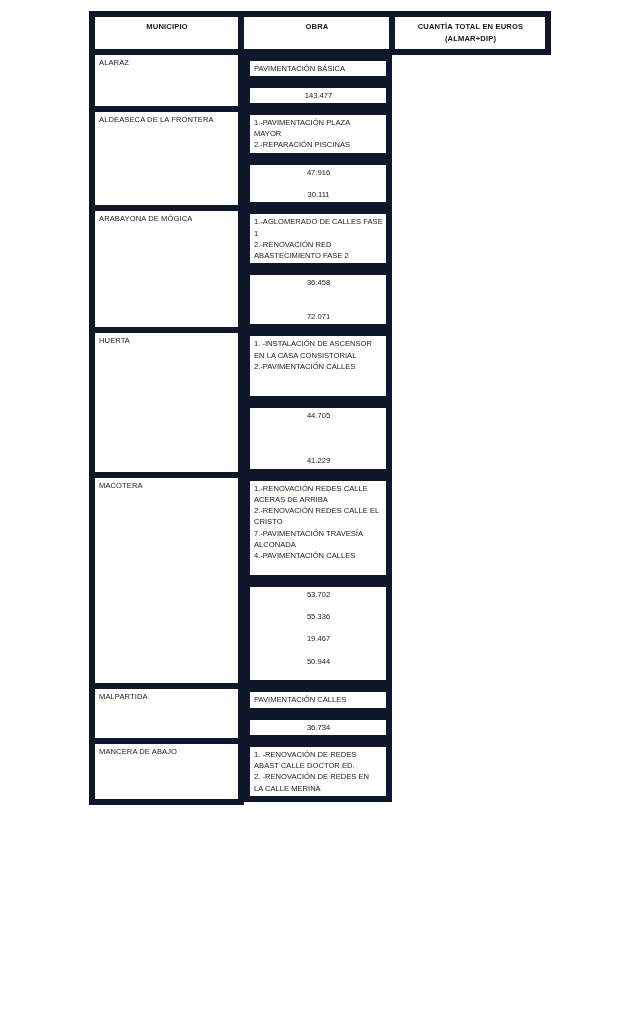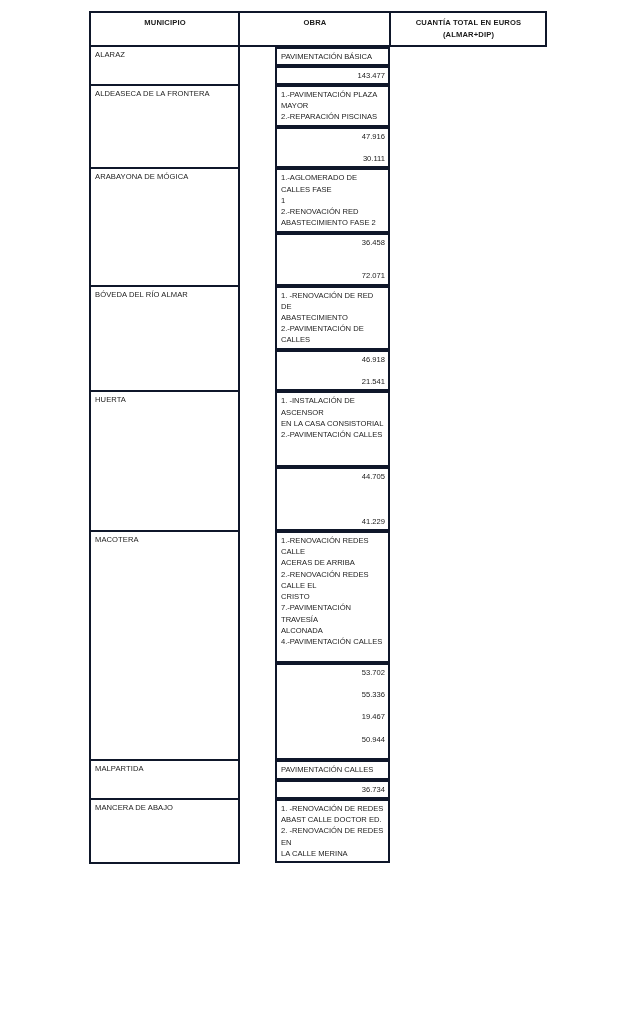--- a/index.html
+++ b/index.html
@@ -33,26 +33,25 @@
 
   table.grant-table {
     border-collapse: collapse;
     table-layout: fixed;
     width: 456px;
     font-size: 7.6px;
     line-height: 1.48;
   }
   table.grant-table td,
   table.grant-table th {
-    border: 2px solid #0f172a;
+    border: 6px solid #0f172a;
     vertical-align: top;
     padding: 2px 3px 2px 4px;
     box-sizing: border-box;
     overflow: hidden;
-    margin-left: 35px;
   }
   col.c-muni { width: 149px; }
   col.c-obra { width: 151px; }
   col.c-eur  { width: 156px; }
 
   table.grant-table thead th {
     text-align: center;
     font-weight: bold;
     letter-spacing: 0.15px;
     padding-top: 4px;
@@ -63,21 +62,21 @@
 
   .muni-cell { white-space: normal; letter-spacing: 0.08px; }
 
   
   .lines { display: block; }
   .line {
     display: block;
     min-height: 11.2px;
   }
   .line.blank { visibility: hidden; }
-  .eur-cell .line { text-align: right; }
+  .eur-cell .line { text-align: center; }
 </style>
 </head>
 <body>
 
 <div class="doc-viewer">
 
   <div class="page page-1">
     <div class="sheet">
       <table class="grant-table">
         <colgroup>
@@ -127,33 +126,20 @@
                 <span class="line">ABASTECIMIENTO FASE 2</span>
               </td>
               <td class="eur-cell lines">
                 <span class="line">36.458</span>
                 <span class="line blank">&nbsp;</span>
                 <span class="line blank">&nbsp;</span>
                 <span class="line">72.071</span>
               </td>
             </tr>
             <tr>
-              <td class="muni-cell">BÓVEDA DEL RÍO ALMAR</td>
-              <td class="obra-cell lines">
-                <span class="line">1.   -RENOVACIÓN DE RED DE</span>
-                <span class="line">ABASTECIMIENTO</span>
-                <span class="line">2.-PAVIMENTACIÓN DE CALLES</span>
-              </td>
-              <td class="eur-cell lines">
-                <span class="line">46.918</span>
-                <span class="line blank">&nbsp;</span>
-                <span class="line">21.541</span>
-              </td>
-            </tr>
-            <tr>
               <td class="muni-cell">HUERTA</td>
               <td class="obra-cell lines">
                 <span class="line">1.   -INSTALACIÓN DE ASCENSOR</span>
                 <span class="line">EN LA CASA CONSISTORIAL</span>
                 <span class="line">2.-PAVIMENTACIÓN CALLES</span>
                 <span class="line blank">&nbsp;</span>
                 <span class="line blank">&nbsp;</span>
               </td>
               <td class="eur-cell lines">
                 <span class="line">44.705</span>

